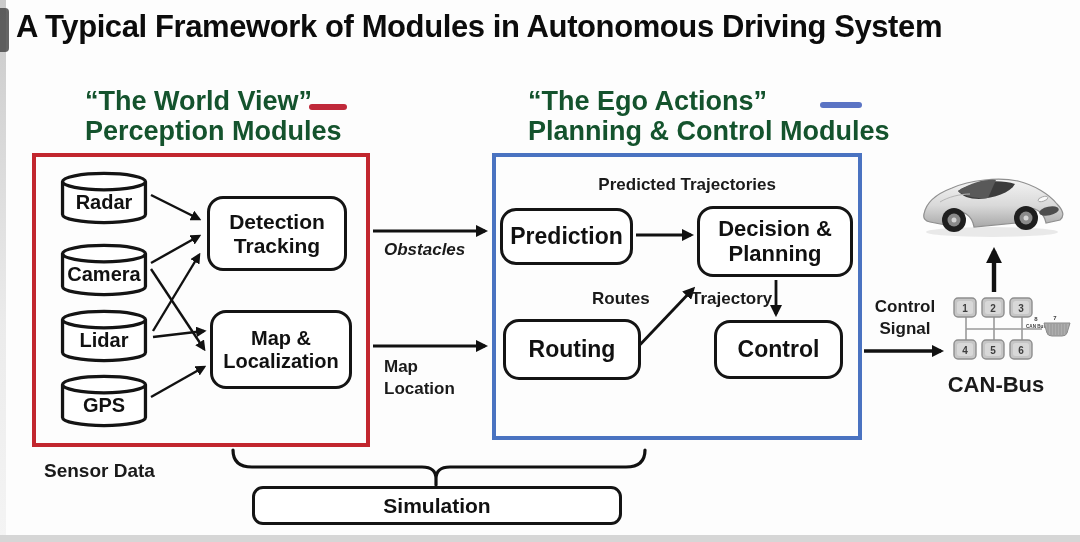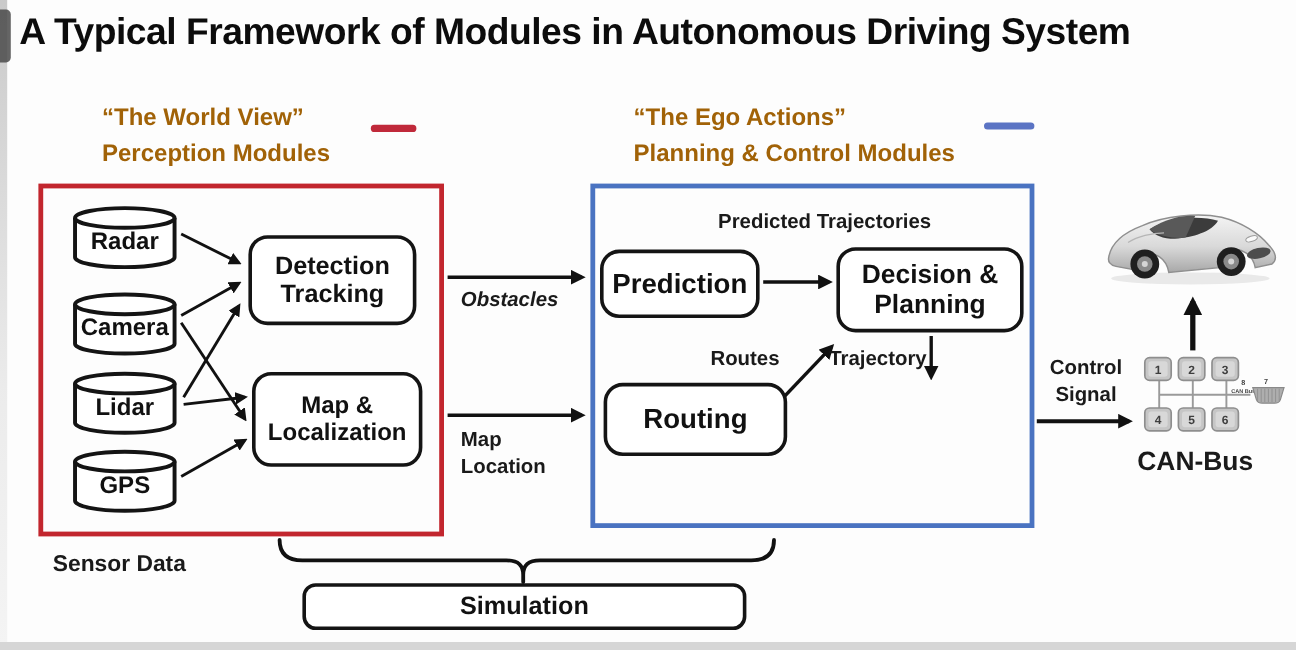--- a/index.html
+++ b/index.html
@@ -1,20 +1,20 @@
 <!DOCTYPE html>
 <html><head>
 <meta charset="utf-8">
 <style>
   html,body{margin:0;padding:0;background:#fff;}
   .stage{position:relative;width:1080px;height:542px;background:#fdfdfd;overflow:hidden;
          font-family:"Liberation Sans","DejaVu Sans",sans-serif;color:#151515;}
   .title{position:absolute;left:16px;top:9px;font-size:31px;font-weight:700;
          letter-spacing:-0.4px;color:#0c0c0c;white-space:nowrap;}
-  .h1{position:absolute;font-weight:700;font-size:20px;color:#a16207;white-space:nowrap;line-height:1;}
+  .h1{position:absolute;font-weight:700;font-size:27px;color:#14532d;white-space:nowrap;line-height:1;}
   .dash{position:absolute;height:6px;border-radius:3px;}
   .dash.red{background:#c0293a;}
   .dash.blue{background:#5b74c4;}
   .panel{position:absolute;box-sizing:border-box;background:transparent;z-index:0;}
   .panel.redp{border:4px solid #c2262e;}
   .panel.bluep{border:4px solid #4a73c1;}
   .mbox{position:absolute;box-sizing:border-box;background:#fff;border:3.5px solid #141414;
         border-radius:16px;display:flex;align-items:center;justify-content:center;
         text-align:center;font-weight:700;color:#111;line-height:1.12;z-index:2;}
   .lbl{position:absolute;font-weight:700;font-size:17px;color:#1a1a1a;line-height:1.3;z-index:2;}
@@ -108,21 +108,22 @@
       <path d="M4,11 L4,45 A43,8.5 0 0 0 90,45 L90,11" fill="#fff" stroke="#141414" stroke-width="3.4"></path>
       <ellipse cx="47" cy="11" rx="43" ry="8.5" fill="#fff" stroke="#141414" stroke-width="3.4"></ellipse>
     </svg>
     <span class="cyl-label">GPS</span>
   </div>
 
   <div class="mbox" style="left:207px;top:196px;width:140px;height:75px;font-size:21px;padding:0 14px;">Detection Tracking</div>
   <div class="mbox" style="left:210px;top:310px;width:142px;height:79px;font-size:20px;padding:0 0;">Map &amp; Localization</div>
   <div class="mbox" style="left:500px;top:208px;width:133px;height:57px;font-size:23px;">Prediction</div>
   <div class="mbox" style="left:697px;top:206px;width:156px;height:71px;font-size:22px;padding:0 14px;">Decision &amp; Planning</div>
-  <div class="mbox" style="left:503px;top:319px;width:153px;height:61px;font-size:23px;">Routing</div>
+  <div class="mbox" style="left:503px;top:319px;width:138px;height:61px;font-size:23px;">Routing</div>
+  <div class="mbox" style="left:714px;top:320px;width:129px;height:59px;font-size:23px;">Control</div>
   <div class="mbox" style="left:252px;top:486px;width:370px;height:39px;font-size:21px;border-radius:11px;border-width:3px;text-align:right;">Simulation</div>
 
   <div class="lbl ctr" style="left:556px;top:174px;width:220px;text-align:right;">Predicted Trajectories</div>
   <div class="lbl" style="left:384px;top:239px;font-style:italic;">Obstacles</div>
   <div class="lbl" style="left:384px;top:356px;width:80px;">Map Location</div>
   <div class="lbl" style="left:592px;top:288px;">Routes</div>
   <div class="lbl" style="left:691px;top:288px;">Trajectory</div>
   <div class="lbl ctr" style="left:872px;top:296px;width:66px;">Control Signal</div>
   <div class="lbl" style="left:44px;top:459px;font-size:19px;">Sensor Data</div>
   <div class="lbl ctr" style="left:944px;top:371px;width:104px;font-size:22px;">CAN-Bus</div>

